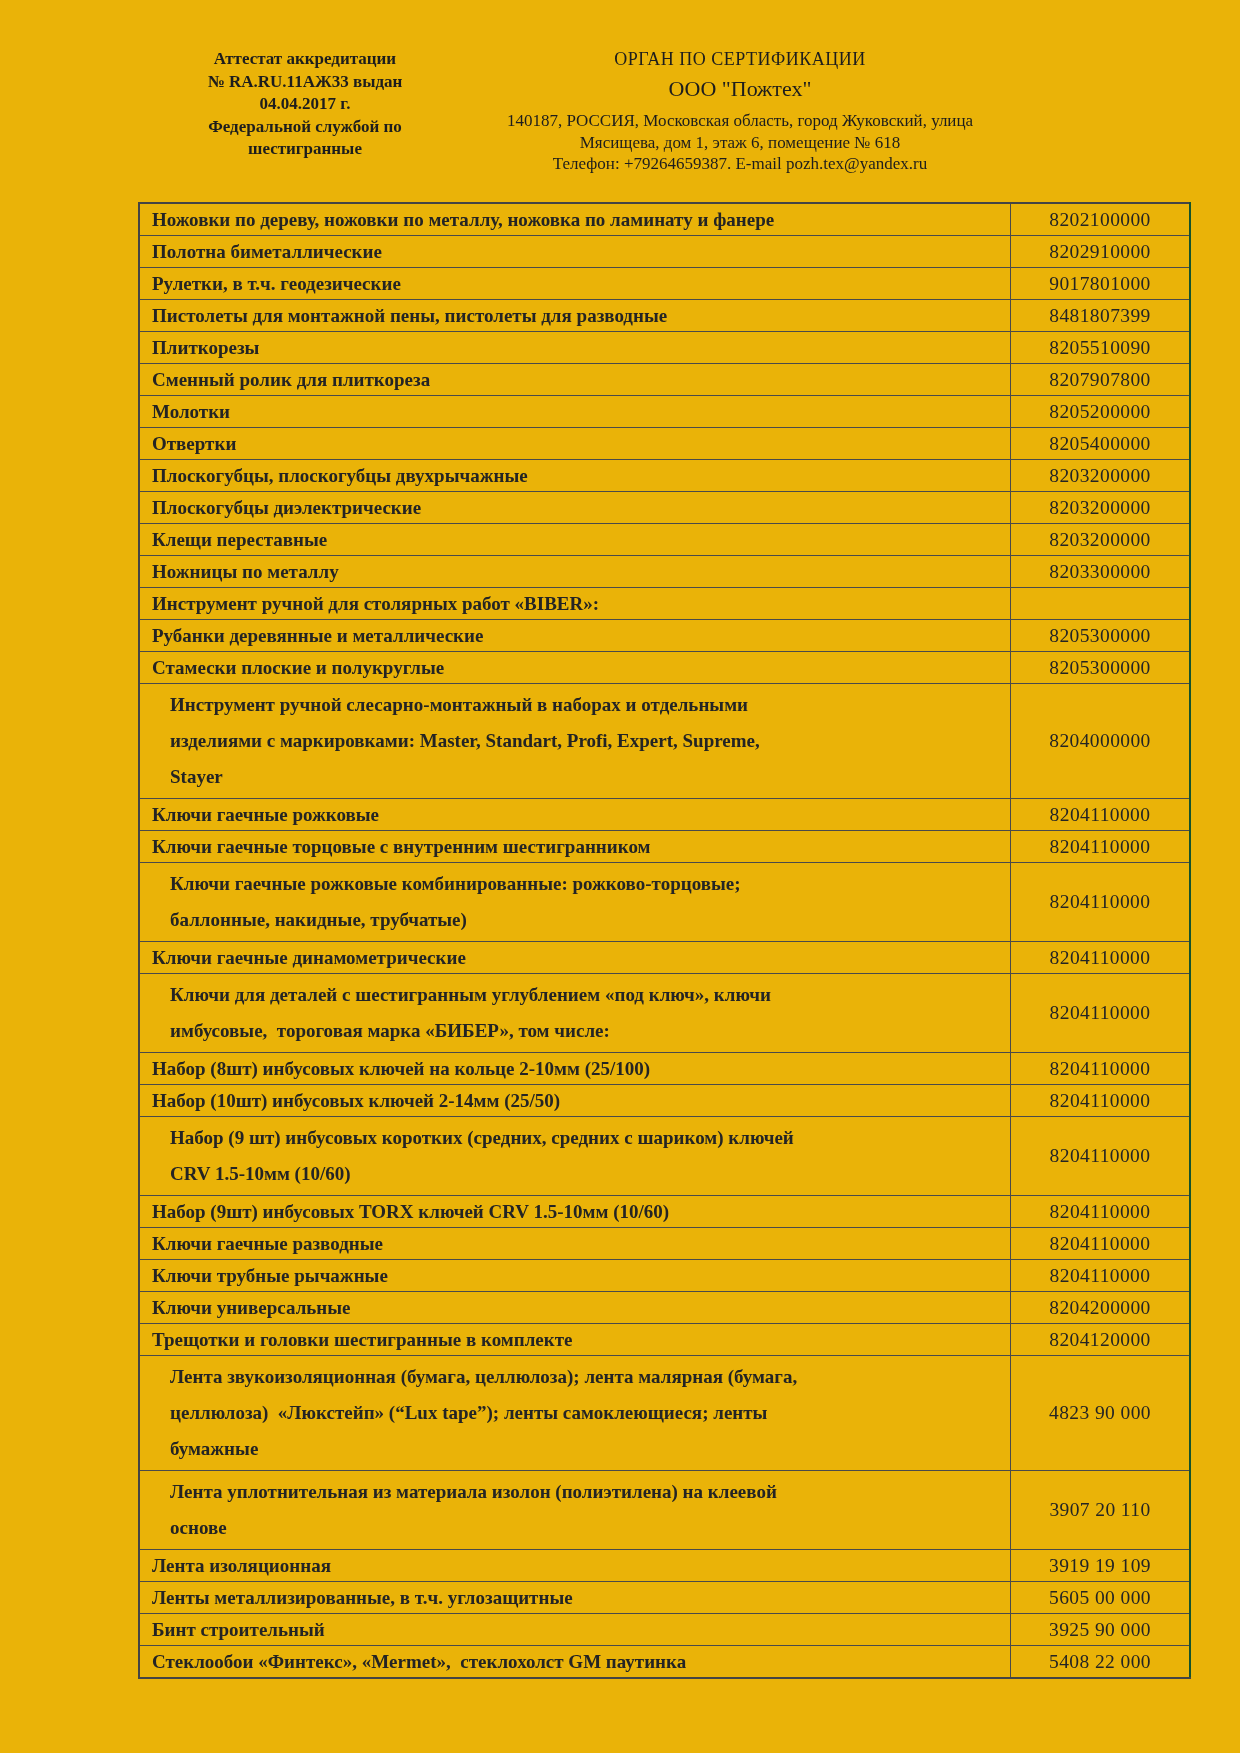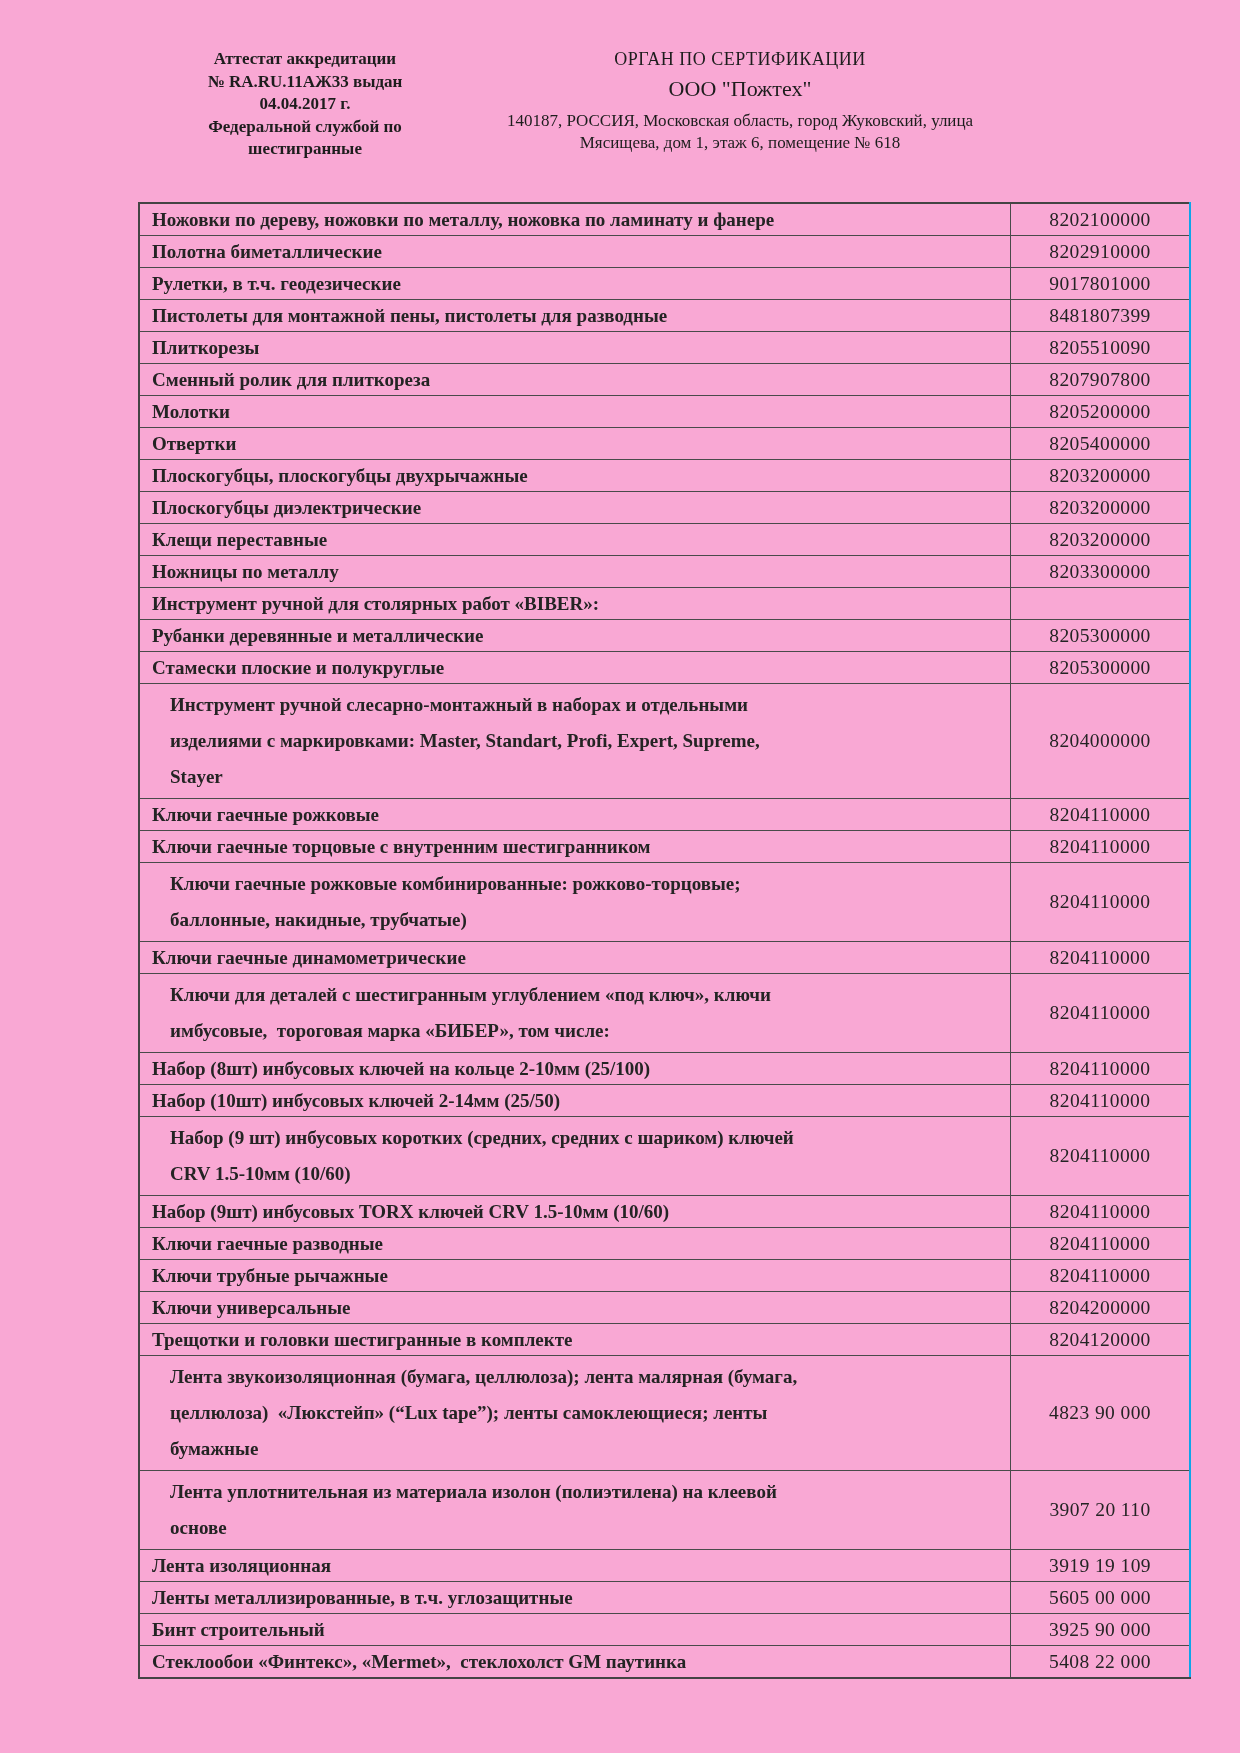--- a/index.html
+++ b/index.html
@@ -9,21 +9,21 @@
     height: 1753px;
     background: #fdfdfb;
     overflow: hidden;
   }
   .page {
     position: relative;
     width: 1240px;
     height: 1753px;
     font-family: "Liberation Serif", "DejaVu Serif", serif;
     color: #222;
-    background: #f9a8d4;
+    background: #eab308;
   }
   
   .accreditation {
     position: absolute;
     left: 170px;
     top: 48px;
     width: 270px;
     text-align: center;
     font-weight: bold;
     font-size: 17px;
@@ -61,21 +61,21 @@
     border-collapse: collapse;
     table-layout: fixed;
   }
   .products-table td {
     border: 1px solid #4a4a4a;
     vertical-align: middle;
   }
   .products-table tr:first-child td { border-top: 2px solid #444; }
   .products-table tr:last-child td { border-bottom: 2px solid #444; }
   .products-table td:first-child { border-left: 2px solid #444; font-weight: bold; }
-  .products-table td:last-child { border-right: 2px solid #0ea5e9; }
+  .products-table td:last-child { border-right: 2px solid #14532d; }
   .name-cell {
     width: 848px;
     font-size: 19px;
     line-height: 25px;
     padding: 3px 10px 3px 12px;
     white-space: pre-wrap;
     color: #242424;
   }
   .name-cell.multiline {
     line-height: 36px;
@@ -102,20 +102,21 @@
     <div>04.04.2017 г.</div>
     <div>Федеральной службой по</div>
     <div>шестигранные</div>
   </div>
 
   <div class="cert-body">
     <div class="cb-title">ОРГАН ПО СЕРТИФИКАЦИИ</div>
     <div class="cb-org">ООО "Пожтех"</div>
     <div class="cb-addr">140187, РОССИЯ, Московская область, город Жуковский, улица</div>
     <div class="cb-addr">Мясищева, дом 1, этаж 6, помещение № 618</div>
+    <div class="cb-addr">Телефон: +79264659387. E-mail pozh.tex@yandex.ru</div>
   </div>
 
   <table class="products-table">
     <tbody id="table-body">
         <tr>
           <td class="name-cell">Ножовки по дереву, ножовки по металлу, ножовка по ламинату и фанере</td>
           <td class="code-cell">8202100000</td>
         </tr>
         <tr>
           <td class="name-cell">Полотна биметаллические</td>

